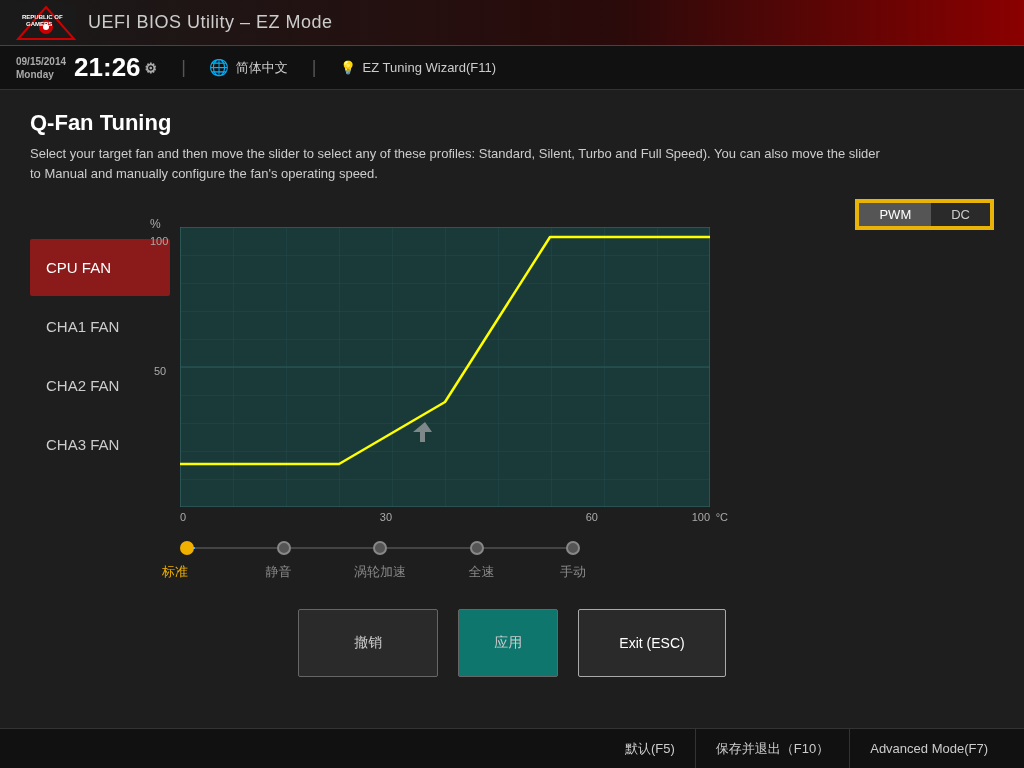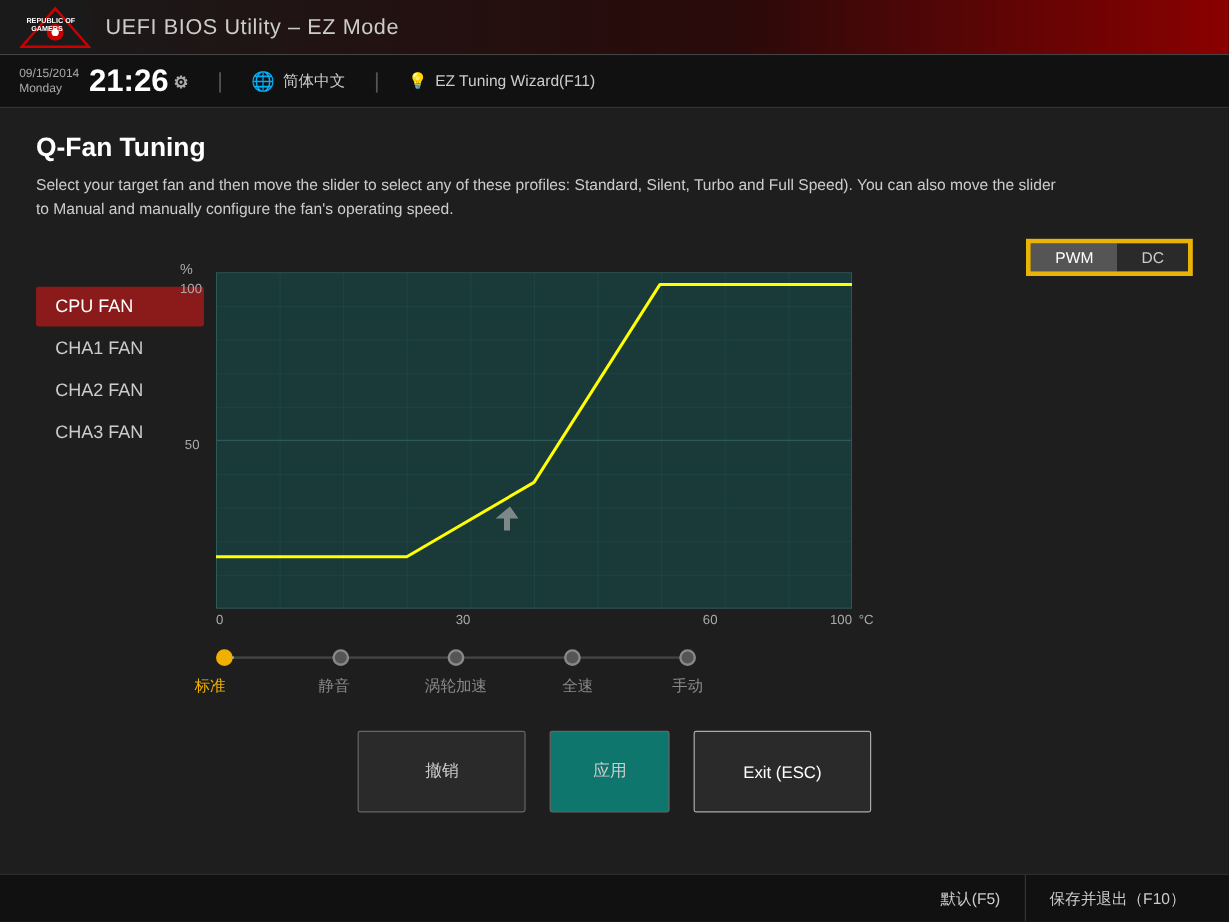--- a/index.html
+++ b/index.html
@@ -46,20 +46,21 @@
       padding: 0 16px;
       gap: 24px;
       border-bottom: 1px solid #333;
     }
     .datetime {
       display: flex;
       flex-direction: column;
       font-size: 10px;
       color: #aaa;
       line-height: 1.3;
+      font-weight: bold;
     }
     .clock {
       font-size: 26px;
       color: #fff;
       font-weight: bold;
       display: flex;
       align-items: center;
       gap: 4px;
     }
     .gear-icon { font-size: 14px; color: #aaa; cursor: pointer; }
@@ -101,21 +102,21 @@
       margin-top: 4px;
     }
 
     
     .fan-list {
       width: 140px;
       margin-top: 40px;
       margin-right: 10px;
     }
     .fan-item {
-      padding: 8px 16px;
+      padding: 20px 16px;
       font-size: 15px;
       color: #ccc;
       cursor: pointer;
       border-radius: 2px;
       margin-bottom: 2px;
     }
     .fan-item.active {
       background: #8b1a1a;
       color: #fff;
     }
@@ -307,13 +308,14 @@
   <div style="display:flex;gap:20px;margin-top:28px;justify-content:center;">
     <button class="action-btn" style="padding:24px 55px;background:#2a2a2a;border:1px solid #666;color:#ccc;font-size:14px;cursor:pointer;">撤销</button>
     <button class="action-btn" style="padding:8px 35px;background:#0f766e;border:1px solid #666;color:#ccc;font-size:14px;cursor:pointer;">应用</button>
     <button class="action-btn exit" style="padding:8px 40px;background:#2a2a2a;border:1px solid #aaa;color:#fff;font-size:14px;cursor:pointer;">Exit (ESC)</button>
   </div>
 </div>
 
 <div class="bottombar">
   <div class="bottom-btn">默认(F5)</div>
   <div class="bottom-btn">保存并退出（F10）</div>
+  <div class="bottom-btn">Advanced Mode(F7)</div>
 </div>
 
 </body></html>

